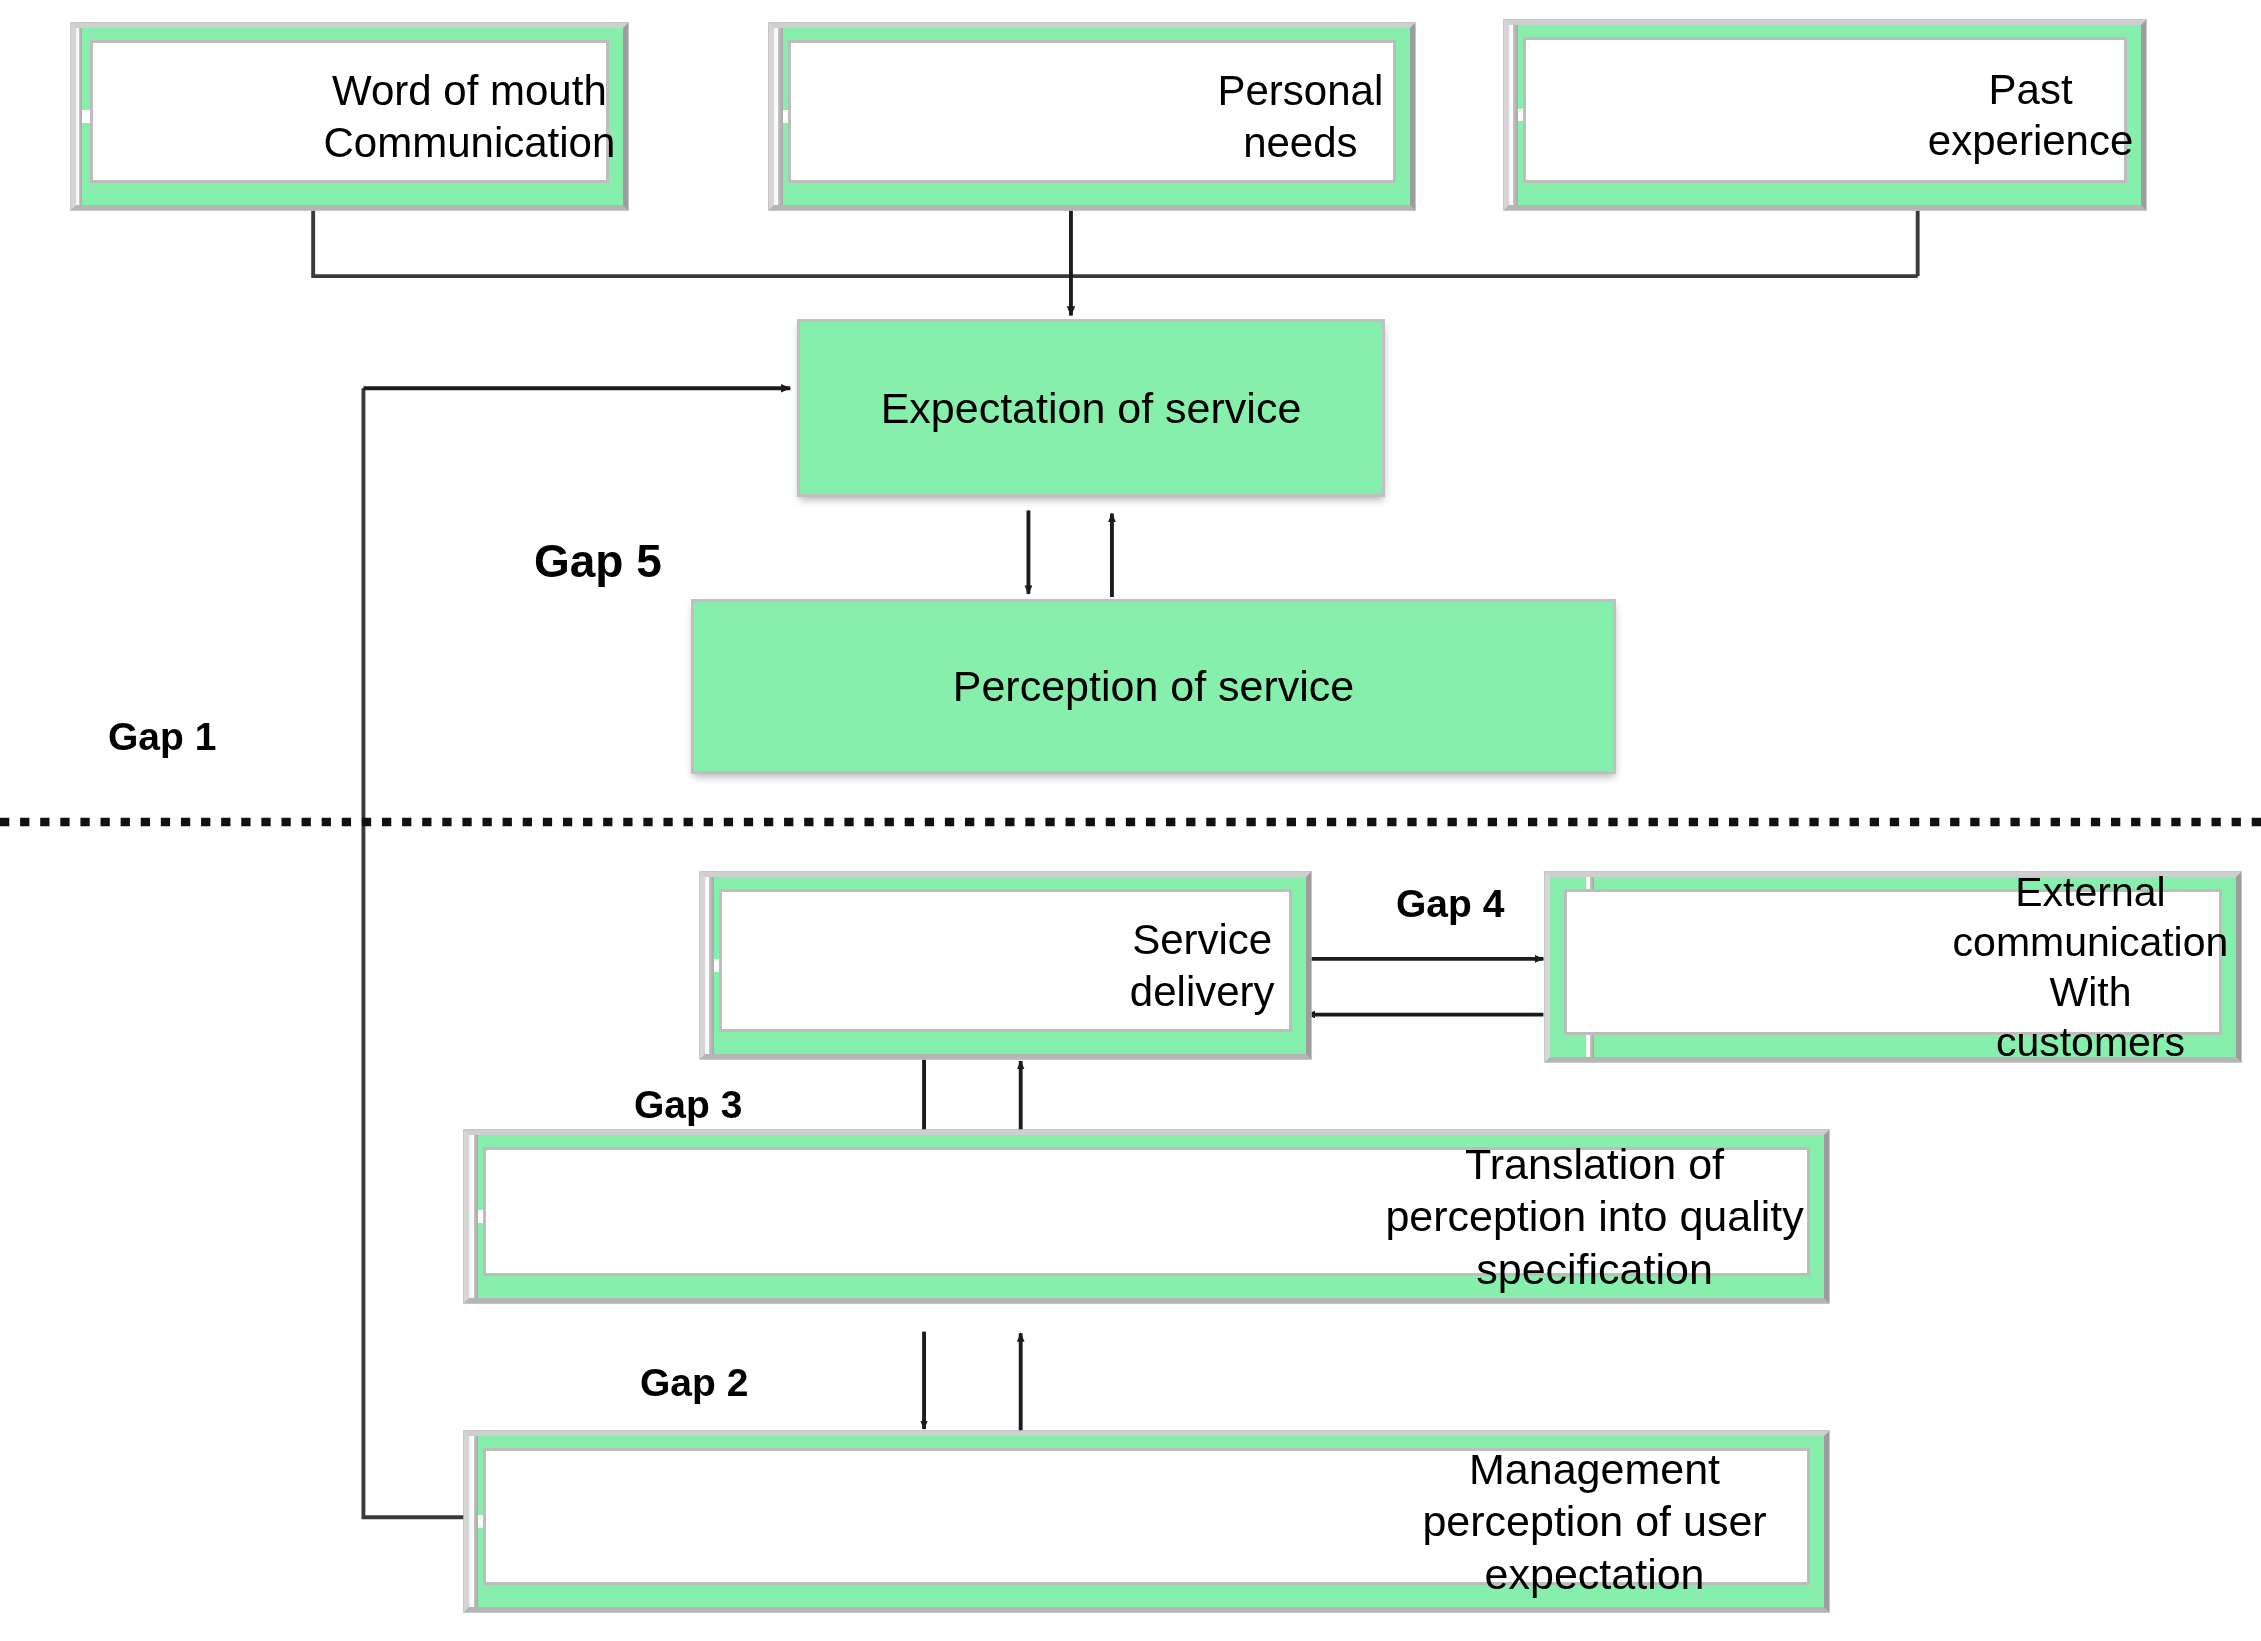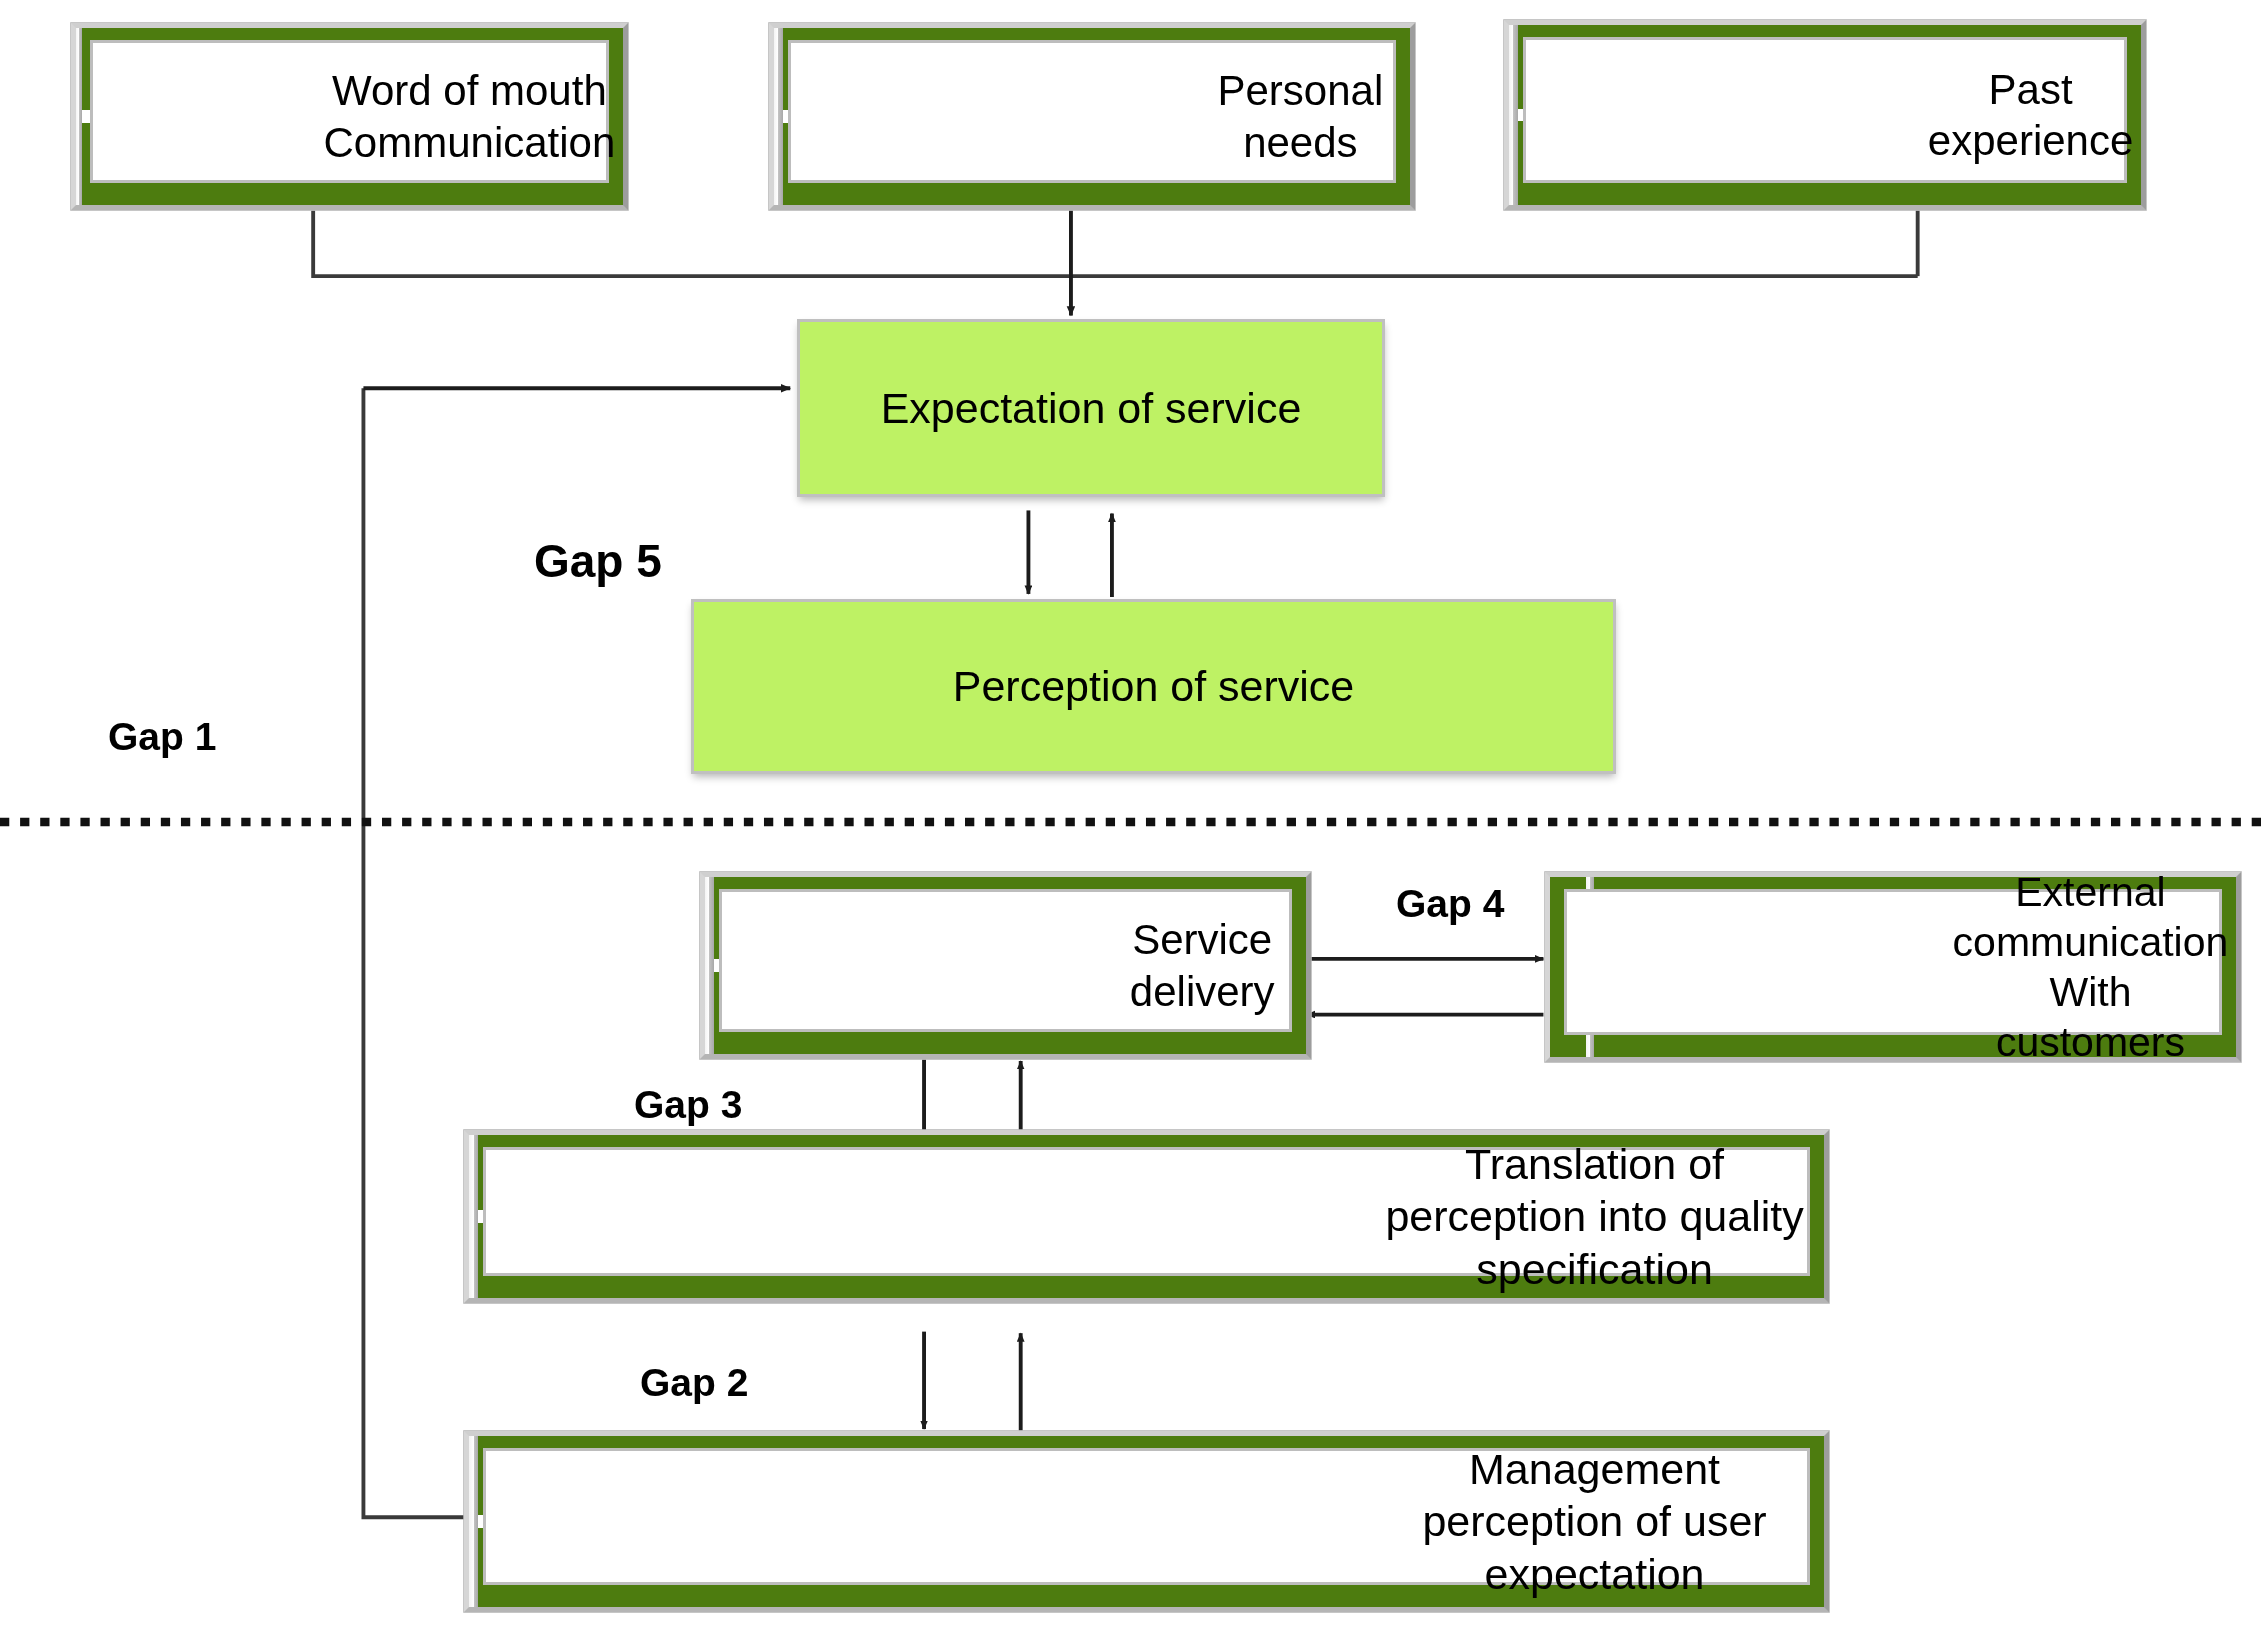--- a/index.html
+++ b/index.html
@@ -23,21 +23,21 @@
     justify-content:center;
     text-align:center;
     color:#000000;
     line-height:1.22;
     z-index:5;
   }
   .box .lbl{display:block;width:100%;padding:0 7.7px;}
 
   
   .bevel{
-    background:#4d7c0f;
+    background:#86efac;
     border-top:5.4px solid #cfcfcf;
     border-left:5.4px solid #d6d6d6;
     border-right:5.4px solid #9d9d9d;
     border-bottom:5.4px solid #b5b5b5;
     box-shadow:0 0 0 0.8px #b9b9b9;
   }
   .bevel .inner{
     position:absolute;
     left:14px; right:14px; top:12.4px; bottom:21.7px;
     background:#ffffff;
@@ -51,21 +51,21 @@
   .bevel .facet-b{left:0;bottom:0;width:100%;height:21.7px;
      background:#c8c8c8;}
   .bevel .facet-l{left:0;top:0;width:14px;height:100%;
      background:linear-gradient(90deg,#f3f3f3,#ffffff);}
   .bevel .facet-r{right:0;top:0;width:14px;height:100%;
      background:linear-gradient(90deg,#c4c4c4,#a8a8a8);}
   .bevel .lbl{position:relative;z-index:3;}
 
   
   .flat{
-    background:#bef264;
+    background:#86efac;
     border:3.9px solid #c0c0c0;
     box-shadow:0 4.6px 7.7px -1.5px rgba(0,0,0,0.28);
   }
   .flat .lbl{position:relative;z-index:3;}
 
   
   .gap-label{
     position:absolute;
     font-weight:bold;
     color:#000000;

